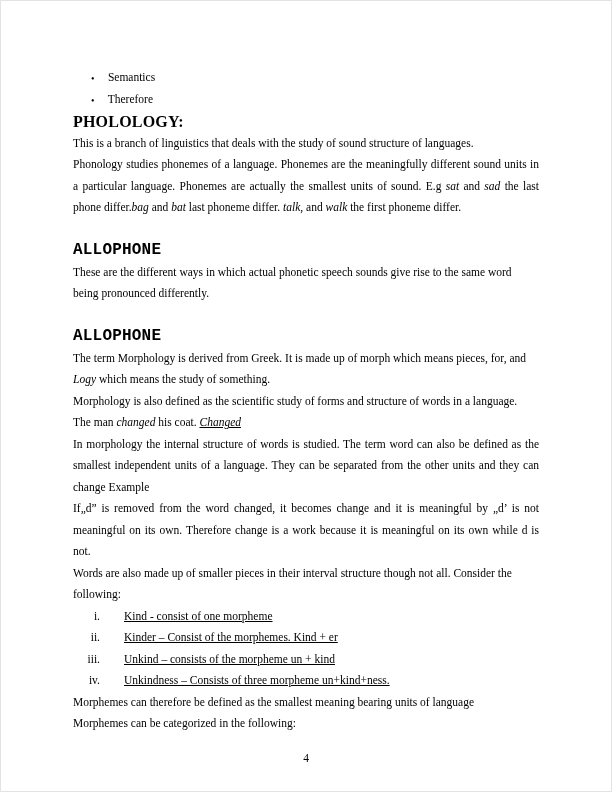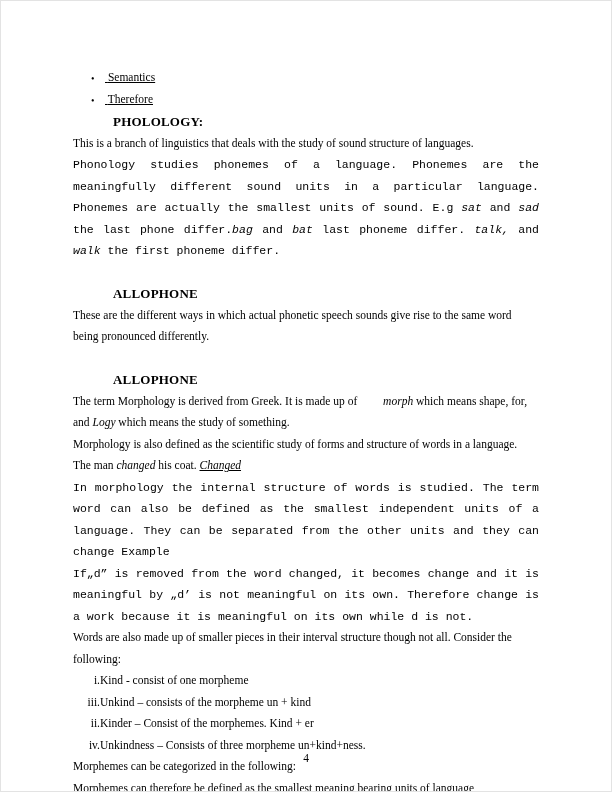--- a/index.html
+++ b/index.html
@@ -13,46 +13,45 @@
     width:612px;
     height:792px;
     margin:0 auto;
     background:#ffffff;
     border:1px solid #e3e3e3;
     padding:66px 72px 0 72px;
     font-size:11.5px;
     line-height:21.5px;
     overflow:hidden;
   }
-  .bullets { list-style:none;text-decoration:underline; }
+  .bullets { list-style:none; }
   .bullet-item { padding-left:18px; }
   .bullet {
     display:inline-block;
     width:14px;
     font-size:10px;
     vertical-align:middle;
   }
   .heading {
-    font-size:13px;
+    font-size:16px;
     font-weight:bold;
     letter-spacing:0.2px;
-    margin-left:40px;
   }
-  .spaced { margin-top:21.5px; }
+  .spaced { margin-top:21.5px;font-family:Liberation Mono, monospace; }
   .para { margin:0; }
-  .justify { text-align:justify;font-family:Liberation Mono, monospace; }
+  .justify { text-align:justify; }
   .roman { list-style:none; }
   .roman li { display:flex; }
   .roman .num {
     display:inline-block;
     width:27px;
     text-align:right;
     flex:0 0 27px;
   }
-  .roman .itm-text { margin-left:0; }
+  .roman .itm-text { margin-left:24px;text-decoration:underline; }
   .footer {
     position:absolute;
     bottom:22px;
     left:0;
     right:0;
     text-align:center;
     font-size:11.5px;
   }
 </style>
 </head>
@@ -72,43 +71,43 @@
   </ul>
 
   <div class="heading">PHOLOLOGY:</div>
   <p class="para">This is a branch of linguistics that deals with the study of sound structure of languages.</p>
   <p class="para justify"><span>Phonology studies phonemes of a language. Phonemes are the meaningfully different sound units in a particular language. Phonemes are actually the smallest units of sound. E.g </span><span style="font-style: italic;">sat</span><span> and </span><span style="font-style: italic;">sad</span><span> the last phone differ.</span><span style="font-style: italic;">bag</span><span> and </span><span style="font-style: italic;">bat</span><span> last phoneme differ. </span><span style="font-style: italic;">talk,</span><span> and </span><span style="font-style: italic;">walk</span><span> the first phoneme differ.</span></p>
 
   <div class="heading spaced">ALLOPHONE</div>
   <p class="para">These are the different ways in which actual phonetic speech sounds give rise to the same word being pronounced differently.</p>
 
   <div class="heading spaced">ALLOPHONE</div>
-  <p class="para"><span>The term Morphology is derived from Greek. It is made up of </span><span style="font-style: italic; margin-left: 23px;">morph</span><span> which means shape, for, and </span><span style="font-style: italic;">Logy</span><span> which means the study of something.</span></p>
+  <p class="para"><span>The term Morphology is derived from Greek. It is made up of </span><span style="">morph</span><span> which means pieces, for, and </span><span style="font-style: italic;">Logy</span><span> which means the study of something.</span></p>
   <p class="para">Morphology is also defined as the scientific study of forms and structure of words in a language.</p>
   <p class="para"><span>The man </span><span style="font-style: italic;">changed</span><span> his coat. </span><span style="font-style: italic; text-decoration: underline;">Changed</span></p>
   <p class="para justify">In morphology the internal structure of words is studied. The term word can also be defined as the smallest independent units of a language. They can be separated from the other units and they can change Example</p>
   <p class="para justify">If„d” is removed from the word changed, it becomes change and it is meaningful by „d’ is not meaningful on its own. Therefore change is a work because it is meaningful on its own while d is not.</p>
   <p class="para">Words are also made up of smaller pieces in their interval structure though not all. Consider the following:</p>
 
   <ol class="roman">
     <li>
       <span class="num">i.</span>
       <span class="itm-text">Kind - consist of one morpheme</span>
     </li>
     <li>
+      <span class="num">ii.</span>
+      <span class="itm-text">Kinder – Consist of the morphemes. Kind + er</span>
+    </li>
+    <li>
       <span class="num">iii.</span>
       <span class="itm-text">Unkind – consists of the morpheme un + kind</span>
-    </li>
-    <li>
-      <span class="num">ii.</span>
-      <span class="itm-text">Kinder – Consist of the morphemes. Kind + er</span>
     </li>
     <li>
       <span class="num">iv.</span>
       <span class="itm-text">Unkindness – Consists of three morpheme un+kind+ness.</span>
     </li>
   </ol>
 
+  <p class="para">Morphemes can therefore be defined as the smallest meaning bearing units of language</p>
   <p class="para">Morphemes can be categorized in the following:</p>
-  <p class="para">Morphemes can therefore be defined as the smallest meaning bearing units of language</p>
 
   <div class="footer">4</div>
 </div>
 
 </body></html>

